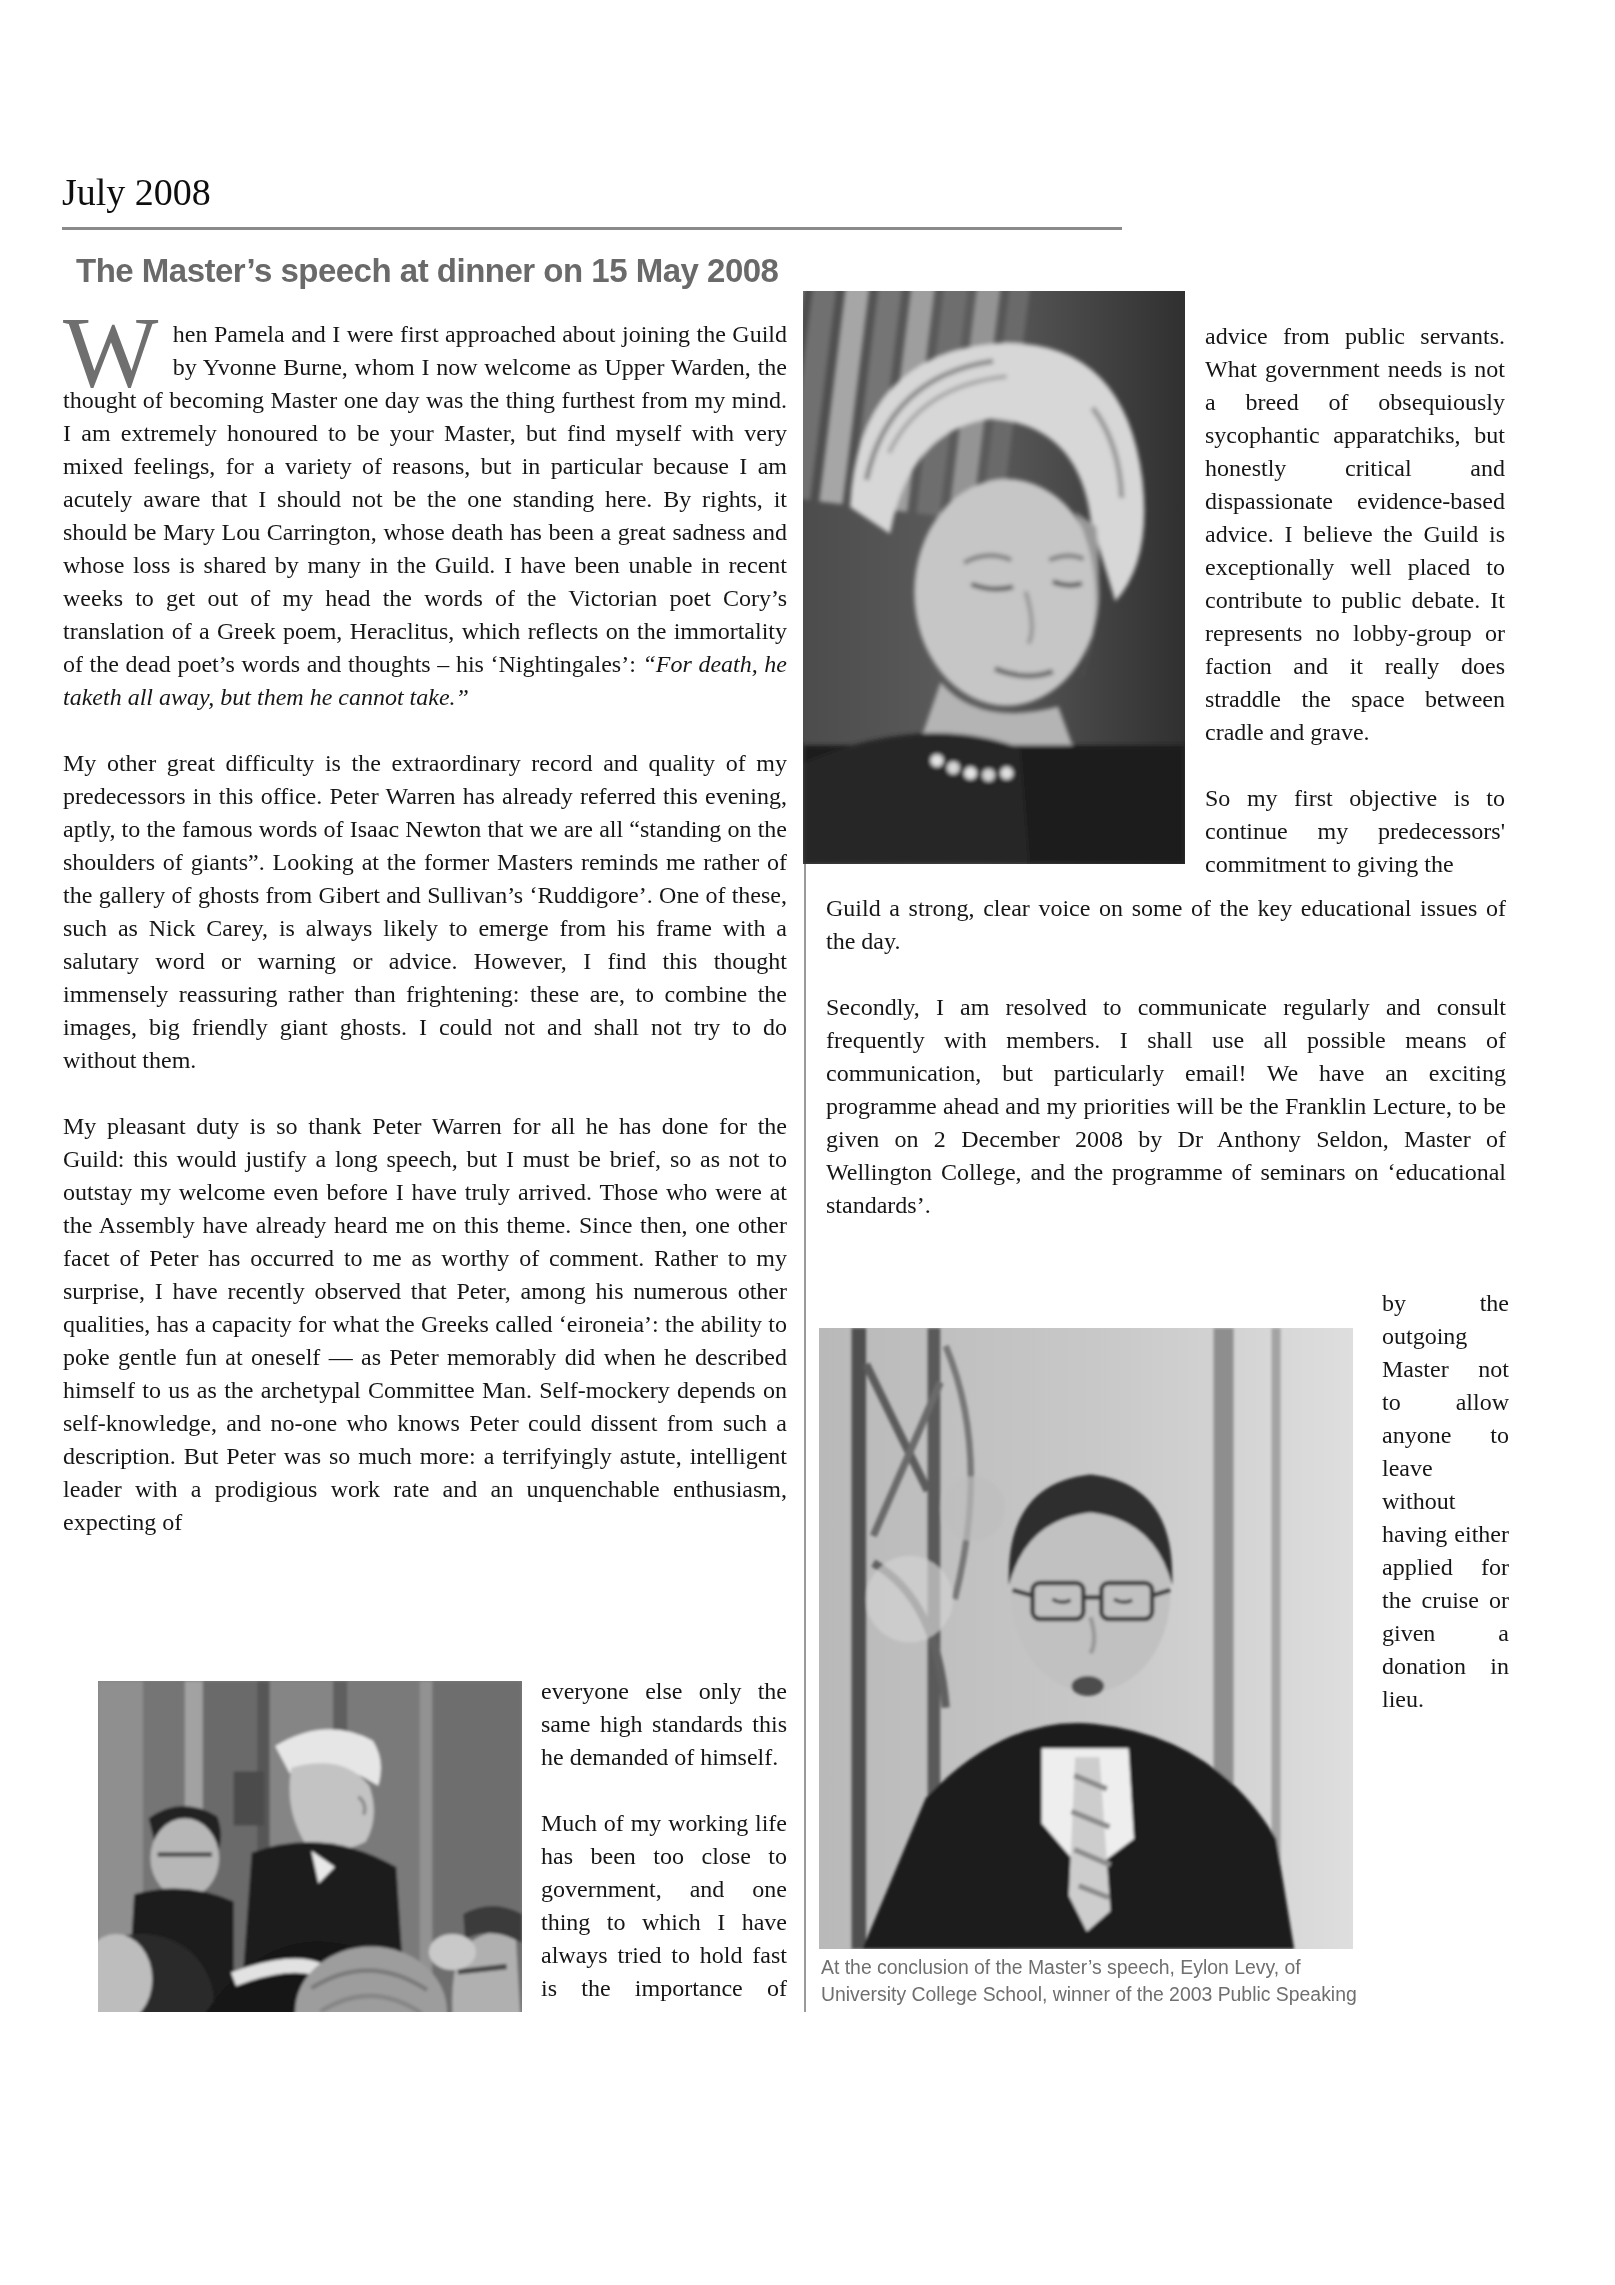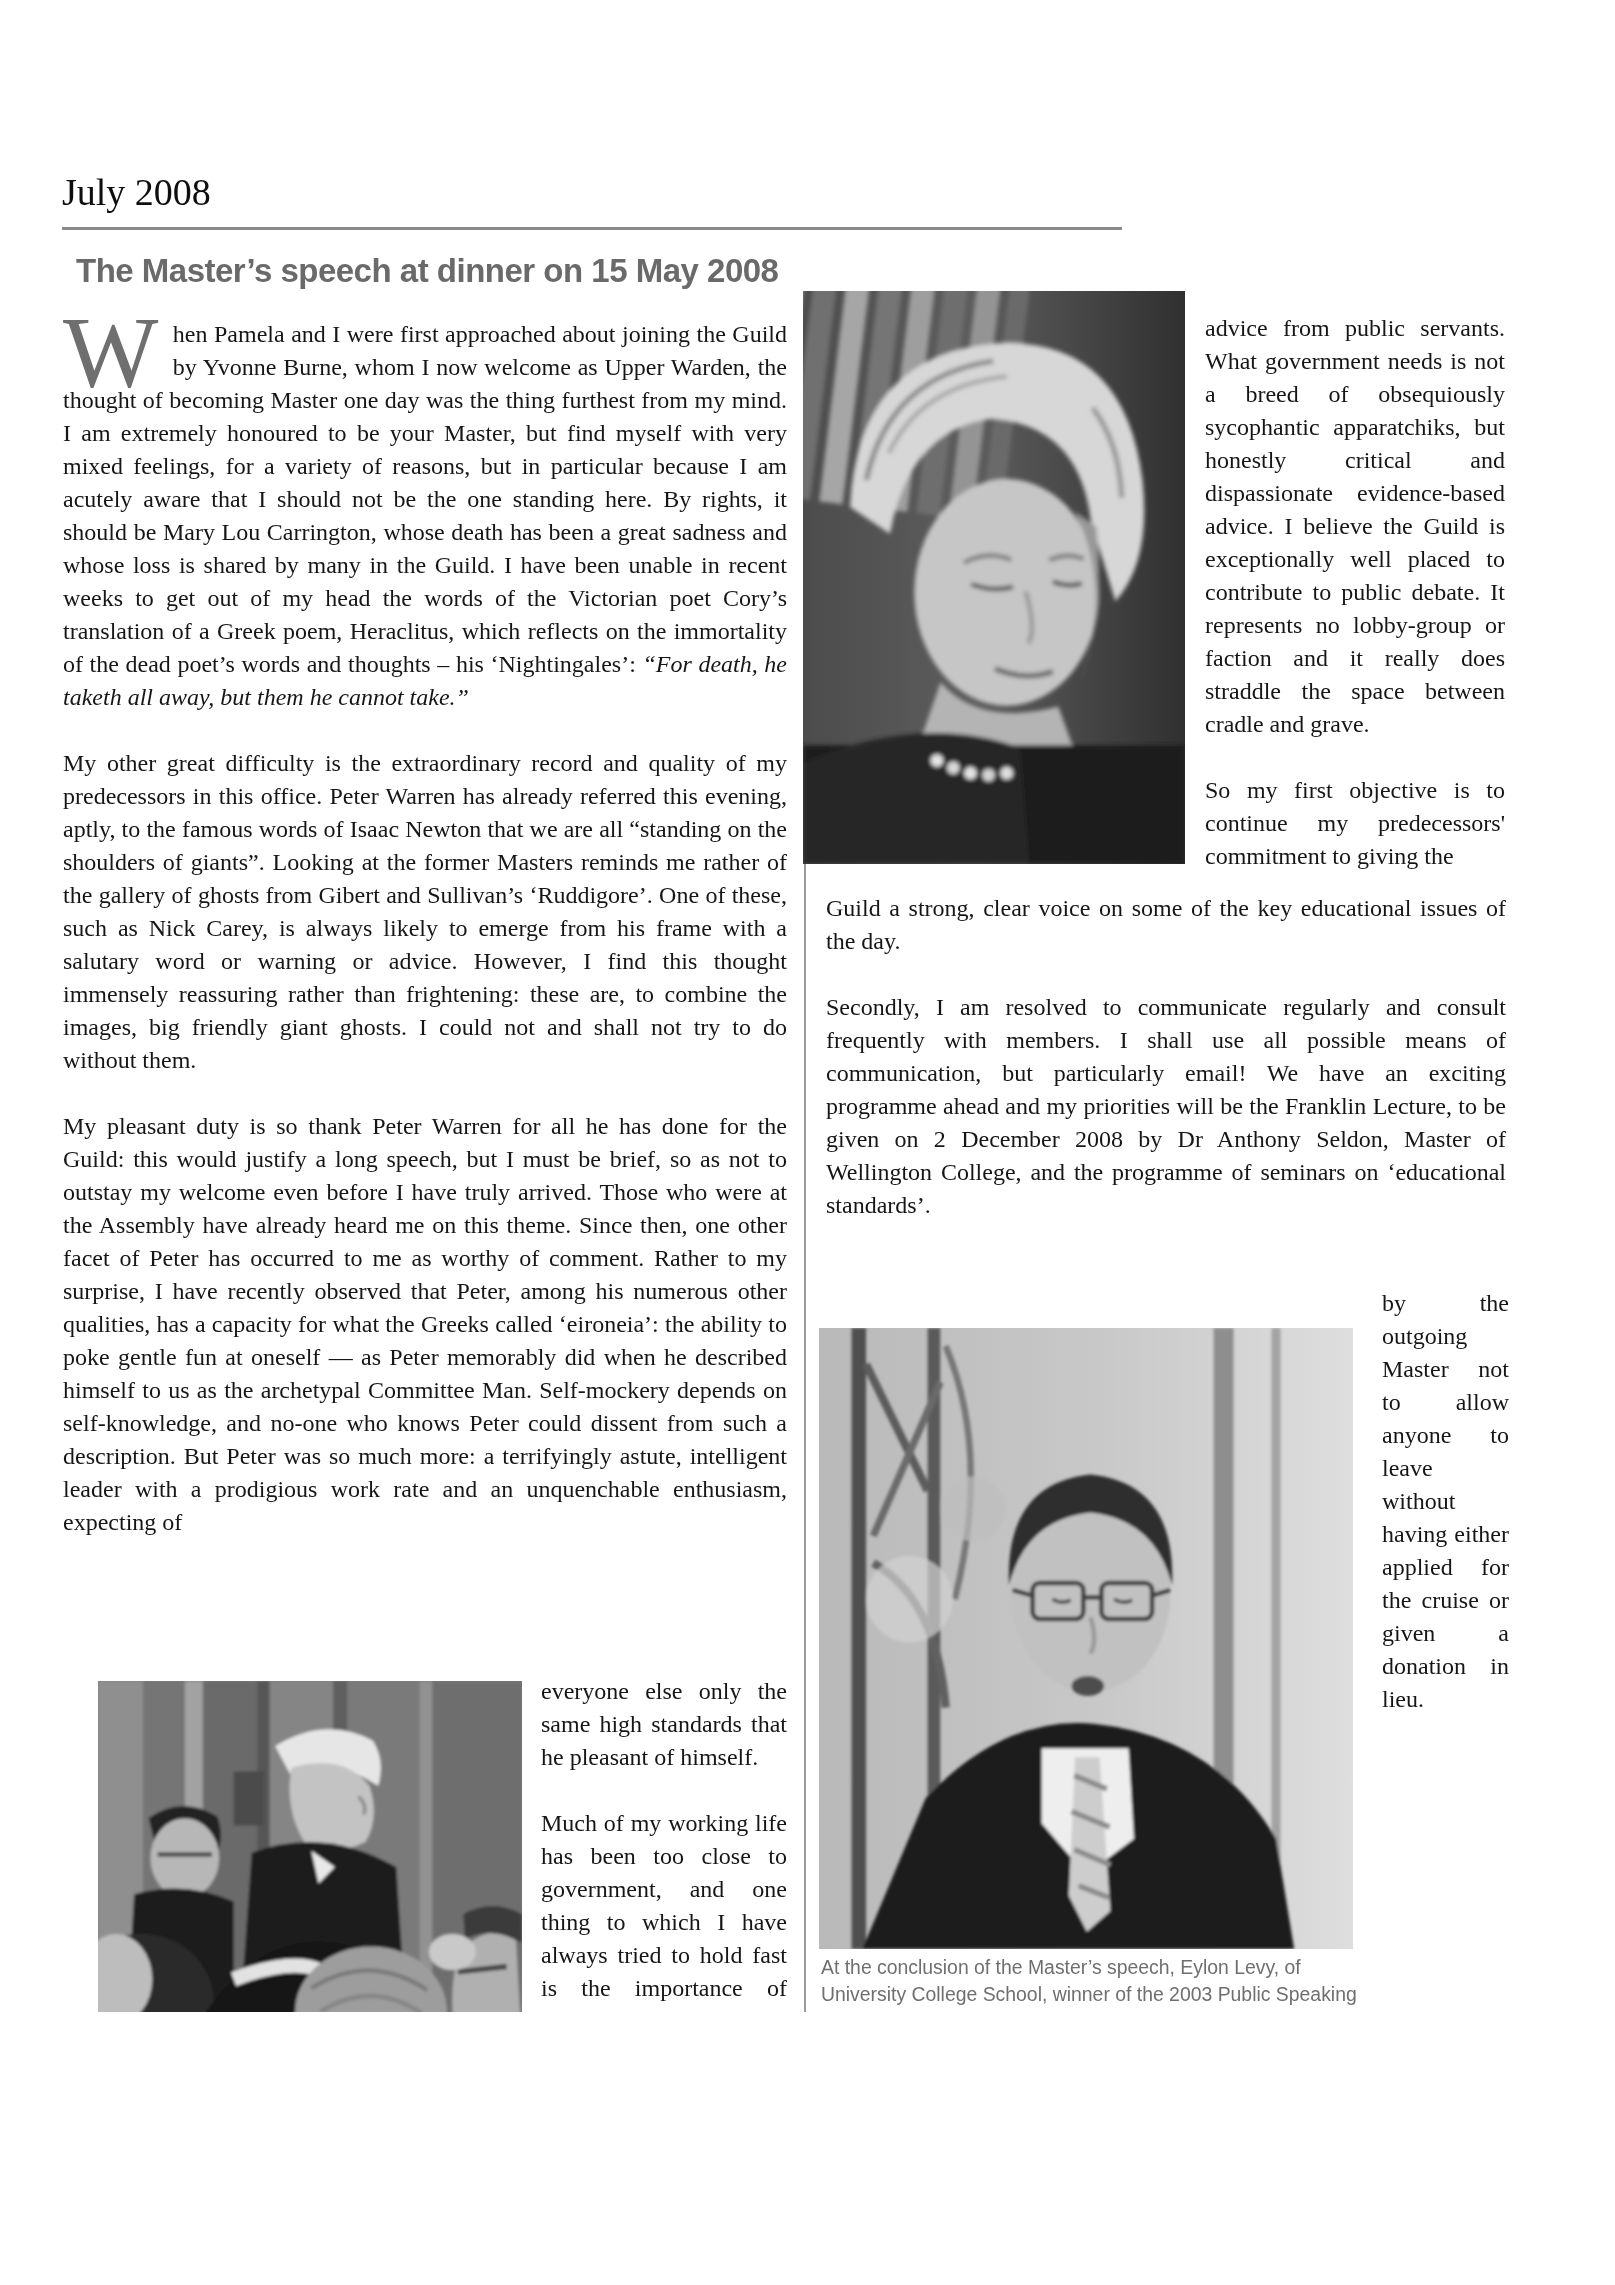--- a/index.html
+++ b/index.html
@@ -16,21 +16,21 @@
   .leftcol{position:absolute;left:63px;top:318px;width:724px;}
   .dropcap{float:left;font-size:101px;line-height:78px;height:67px;margin:-3.6px 14.5px 0 0;
            color:#6f6f6f;}
   .quote-italic{font-style:italic;}
   .vrule{position:absolute;left:804px;top:862px;width:1.8px;height:1221px;background:#9a9a9a;}
   .photo{position:absolute;overflow:hidden;background:#777;}
   .photo svg{display:block;width:100%;height:100%;}
   .photo-woman{left:803px;top:291px;width:382px;height:573px;}
   .photo-man{left:819px;top:1328px;width:534px;height:621px;}
   .photo-group{left:98px;top:1681px;width:424px;height:365px;}
-  .rightcol{position:absolute;left:1205px;top:312px;width:300px;}
+  .rightcol{position:absolute;left:1205px;top:320px;width:300px;}
   .midcol{position:absolute;left:826px;top:892px;width:680px;}
   .wrapcol{position:absolute;left:541px;top:1675px;width:246px;}
   .sidecol{position:absolute;left:1382px;top:1287px;width:127px;}
   .caption{position:absolute;left:821px;top:1954px;width:554px;
            font-family:"Liberation Sans",sans-serif;font-size:19.4px;line-height:27px;color:#6f6f6f;}
   .continued{position:absolute;left:1230px;top:2052px;width:299px;text-align:right;
              font-style:italic;font-size:20px;color:#111;}
   .pagenum{position:absolute;left:737px;top:2121px;width:181px;text-align:center;
            font-family:"Liberation Sans",sans-serif;font-weight:bold;font-size:23.5px;color:#000;}
 </style>
@@ -47,21 +47,21 @@
     <p class="body">
       <span class="dropcap">W</span>
       <span>hen Pamela and I were first approached about joining the Guild by Yvonne Burne, whom I now welcome as Upper Warden, the thought of becoming Master one day was the thing furthest from my mind. I am extremely honoured to be your Master, but find myself with very mixed feelings, for a variety of reasons, but in particular because I am acutely aware that I should not be the one standing here. By rights, it should be Mary Lou Carrington, whose death has been a great sadness and whose loss is shared by many in the Guild. I have been unable in recent weeks to get out of my head the words of the Victorian poet Cory’s translation of a Greek poem, Heraclitus, which reflects on the immortality of the dead poet’s words and thoughts – his ‘Nightingales’: </span>
       <span class="quote-italic">“For death, he taketh all away, but them he cannot take.”</span>
     </p>
     <p class="body">My other great difficulty is the extraordinary record and quality of my predecessors in this office. Peter Warren has already referred this evening, aptly, to the famous words of Isaac Newton that we are all “standing on the shoulders of giants”. Looking at the former Masters reminds me rather of the gallery of ghosts from Gibert and Sullivan’s ‘Ruddigore’.  One of these, such as Nick Carey, is always likely to emerge from his frame with a salutary word or warning or advice. However, I find this thought immensely reassuring rather than frightening: these are, to combine the images, big friendly giant ghosts. I could not and shall not try to do without them.</p>
     <p class="body">My pleasant duty is so thank Peter Warren for all he has done for the Guild: this would justify a long speech, but I must be brief, so as not to outstay my welcome even before I have truly arrived. Those who were at the Assembly have already heard me on this theme. Since then, one other facet of Peter has occurred to me as worthy of comment. Rather to my surprise, I have recently observed that Peter, among his numerous other qualities, has a capacity for what the Greeks called ‘eironeia’: the ability to poke gentle fun at oneself — as Peter memorably did when he described himself to us as the archetypal Committee Man. Self-mockery depends on self-knowledge, and no-one who knows Peter could dissent from such a description. But Peter was so much more: a terrifyingly astute, intelligent leader with a prodigious work rate and an unquenchable enthusiasm, expecting of</p>
   </div>
 
   <div class="wrapcol">
-    <p class="body">everyone else only the same high standards that he pleasant of himself.</p>
+    <p class="body">everyone else only the same high standards this he demanded of himself.</p>
     <p class="body">Much of my working life has been too close to government, and one thing to which I have always tried to hold fast is the importance of independent</p>
   </div>
 
   <div class="vrule"></div>
 
   <div class="photo photo-woman">
     <svg viewBox="0 0 422 637" preserveAspectRatio="none">
       <defs>
         <linearGradient id="wbg" x1="0" y1="0" x2="1" y2="0">
           <stop offset="0" stop-color="#4c4c4c"></stop>

